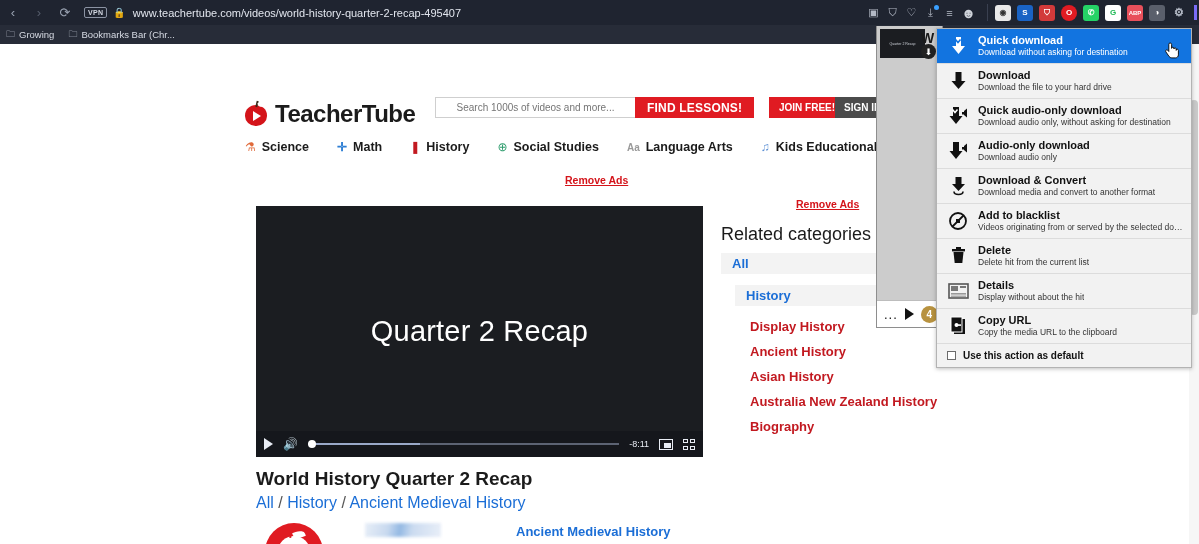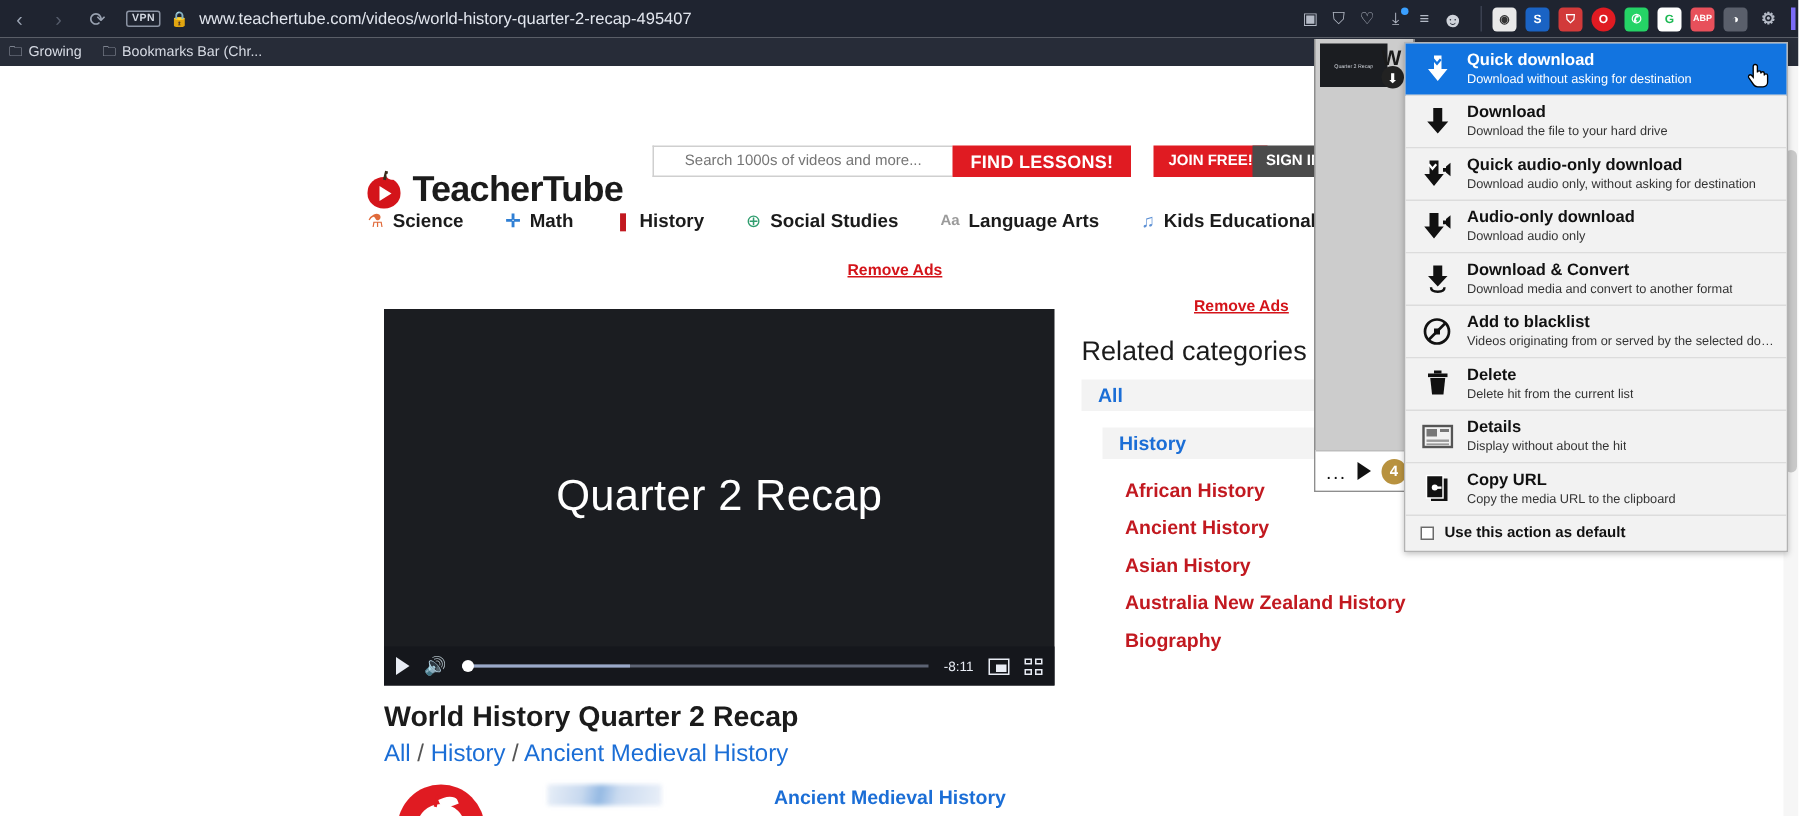--- a/index.html
+++ b/index.html
@@ -50,21 +50,21 @@
 
   .bookmarks-bar {
     position:absolute; left:0; top:25px; width:1199px; height:19px;
     background:#272c38; display:flex; align-items:center; padding-left:6px; gap:14px;
   }
   .bm-item { display:flex; align-items:center; gap:4px; color:#d7dbe4; font-size:9.5px; }
   .bm-folder { font-size:9px; color:#c6ccd8; }
 
   
   .page { position:absolute; left:0; top:44px; width:1199px; height:500px; background:#fff; overflow:hidden; }
-  .tt-logo { position:absolute; left:245px; top:69px; display:flex; align-items:center; gap:6px; }
+  .tt-logo { position:absolute; left:245px; top:56px; display:flex; align-items:center; gap:6px; }
   .logo-mark { position:relative; width:24px; height:26px; }
   .logo-apple {
     position:absolute; left:0; top:4px; width:22px; height:21px; border-radius:50% 50% 48% 48%;
     background:#d4141a;
   }
   .logo-stem { position:absolute; left:11px; top:0px; width:2px; height:6px; background:#3a2a1a; transform:rotate(14deg); }
   .logo-leaf { position:absolute; left:13px; top:1px; width:8px; height:5px; background:#fff; border-radius:0 70% 0 70%; transform:rotate(-18deg); }
   .logo-play {
     position:absolute; left:8px; top:10px; width:0; height:0;
     border-left:8px solid #fff; border-top:5.5px solid transparent; border-bottom:5.5px solid transparent;
@@ -343,21 +343,21 @@
       <div class="al-leaf"></div>
 
     </div>
     <div class="blurred-name"></div>
 
     <div class="cat-link">Ancient Medieval History</div>
 
     <div class="rel-title">Related categories</div>
     <div class="rel-all">All</div>
     <div class="rel-hist">History</div>
-    <div class="rel-sub" style="top:275px;">African History</div>
+    <div class="rel-sub" style="top:275px;">Display History</div>
     <div class="rel-sub" style="top:300px;">Ancient History</div>
     <div class="rel-sub" style="top:325px;">Asian History</div>
     <div class="rel-sub" style="top:350px;">Australia New Zealand History</div>
     <div class="rel-sub" style="top:375px;">Biography</div>
   </div>
 
   <div class="pg-scroll">
     <div class="pg-thumb"></div>
   </div>
 

